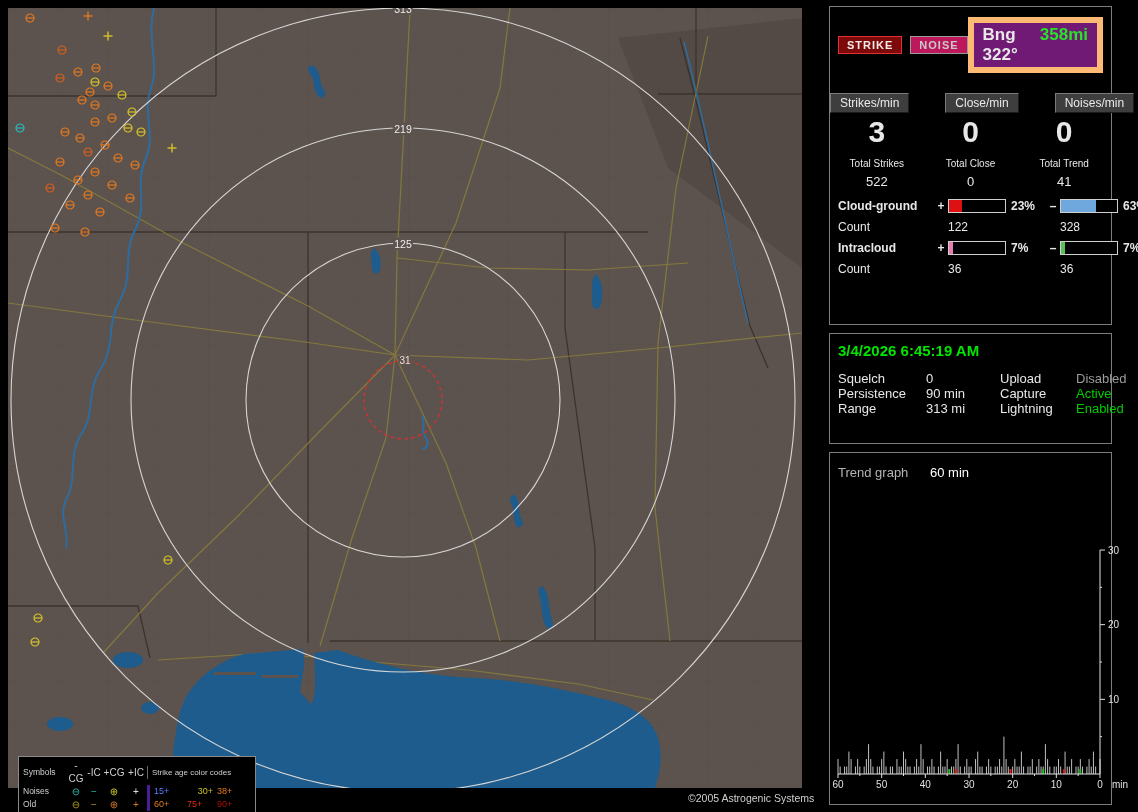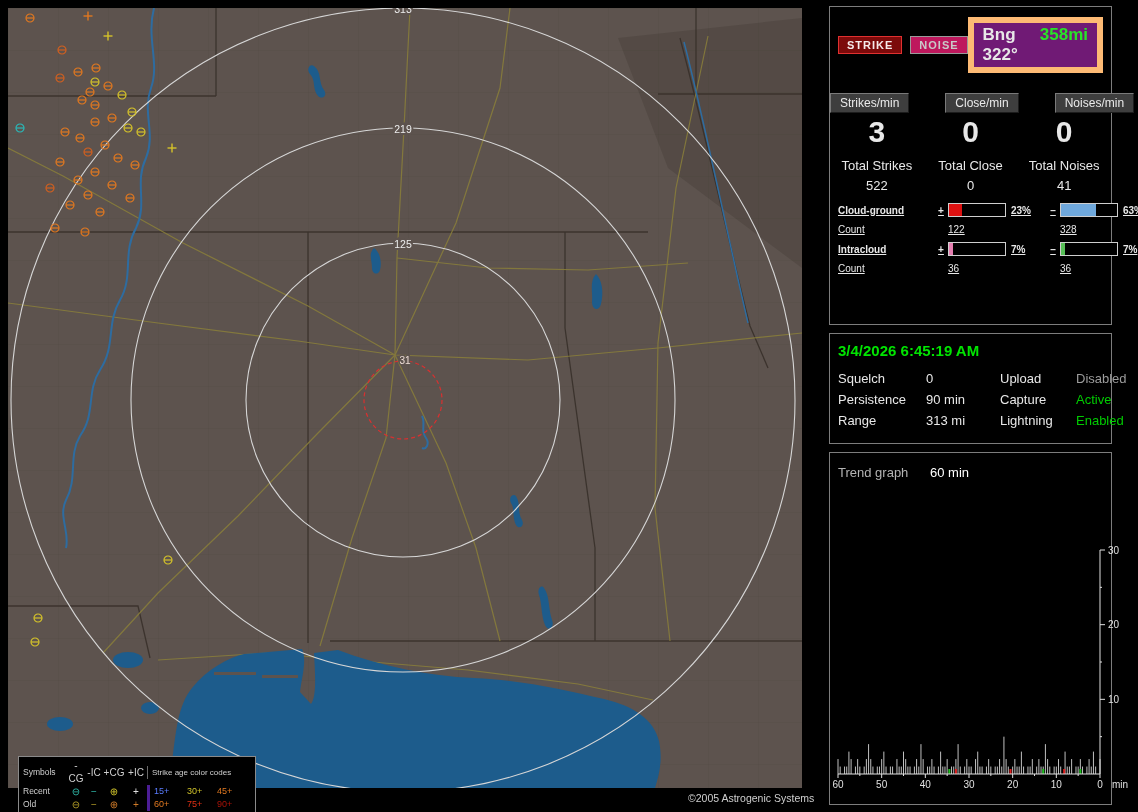--- a/index.html
+++ b/index.html
@@ -33,33 +33,33 @@
   .ind.strike{background:#7c0a0a;border:1px solid #e03030;color:#f5eaea;}
   .ind.noise{background:#be185d;border:1px solid #9a9a9a;color:#c9c9c9;}
   .bng-box{display:flex;gap:18px;border:6px solid #fdba74;padding:2px 9px;font-weight:bold;font-size:17px;background:#701a75;}
   .bng-range{color:#28e428;}
   .rate-row,.num-row,.tot-label-row,.tot-value-row{display:flex;}
   .col{flex:1;text-align:center;}
   .rate-row{margin-top:20px;gap:36px;}
   .rate-btn{display:inline-block;background:#3e3e3e;border:1px solid;border-color:#7a7a7a #1c1c1c #1c1c1c #7a7a7a;
     color:#eaeaea;font-size:12px;padding:2px 9px;}
   .num-row{margin-top:2px;font-size:30px;font-weight:bold;line-height:34px;}
-  .tot-label-row{margin-top:9px;font-size:13px;align-items:center;}
+  .tot-label-row{margin-top:9px;font-size:10px;align-items:center;}
   .tot-value-row{margin-top:5px;font-size:13px;}
   .dist-title{margin:16px 8px 0 8px;color:#aaaaaa;font-size:13px;text-decoration:underline;}
   .dist-grid{display:grid;grid-template-columns:96px 14px 58px 40px 14px 58px auto;
-    row-gap:7px;align-items:center;padding:10px 4px 0 8px;font-size:10px;text-decoration:underline;}
+    row-gap:7px;align-items:center;padding:10px 4px 0 8px;font-size:12px;}
   .d-label{font-weight:bold;}
   .d-sign{text-align:center;font-weight:bold;}
   .d-bar{height:12px;border:1px solid #cfcfcf;background:#000;box-sizing:content-box;}
   .d-fill{height:100%;}
   .d-pct{font-weight:bold;padding-left:5px;}
   
   .datetime{margin:8px 8px 0 8px;color:#00e400;font-weight:bold;font-size:15px;}
-  .settings-grid{display:grid;grid-template-columns:88px 74px 76px auto;row-gap:6px;
+  .settings-grid{display:grid;grid-template-columns:88px 74px 76px auto;
     padding:12px 8px 0 8px;font-size:13px;}
   .st-disabled{color:#9c9c9c;}
   .st-active{color:#00cc00;}
   
   .sess-grid{display:grid;grid-template-columns:92px 62px 86px auto;row-gap:9px;
     padding:10px 8px 0 8px;font-size:13px;}
   .s-label{color:#b4b4b4;}
   .s-value{color:#ffffff;}
   .trend-row{display:grid;grid-template-columns:92px auto;padding:12px 8px 0 8px;font-size:13px;}
   #trend-svg{position:absolute;left:2px;bottom:6px;}
@@ -296,28 +296,28 @@
 </div>
 
 <div class="legend-box">
   <div id="legend-grid" class="legend-grid">
       <div class="lg-h">Symbols</div>
       <div class="lg-h lg-sym">-CG</div>
       <div class="lg-h lg-sym">-IC</div>
       <div class="lg-h lg-sym">+CG</div>
       <div class="lg-h lg-sym">+IC</div>
       <div class="lg-h lg-age-h">Strike age color codes</div>
-      <div class="lg-h">Recent</div>
+      <div class="lg-h">Noises</div>
       <div class="lg-sym" style="color: rgb(47, 184, 168);">⊖</div>
       <div class="lg-sym" style="color: rgb(47, 184, 168);">−</div>
       <div class="lg-sym" style="color: rgb(207, 194, 42);">⊕</div>
       <div class="lg-sym" style="color: rgb(224, 224, 224);">+</div>
       <div class="lg-age first" style="color: rgb(90, 124, 255);">15+</div>
-      <div class="lg-age" style="color: rgb(207, 194, 42);">30+</div>
-      <div class="lg-age" style="color: rgb(224, 120, 32);">45+</div>
+      <div class="lg-age" style="color: rgb(207, 194, 42); text-align: right;">30+</div>
+      <div class="lg-age" style="color: rgb(224, 120, 32);">38+</div>
       <div class="lg-h">Old</div>
       <div class="lg-sym" style="color: rgb(176, 154, 38);">⊖</div>
       <div class="lg-sym" style="color: rgb(176, 154, 38);">−</div>
       <div class="lg-sym" style="color: rgb(207, 122, 40);">⊕</div>
       <div class="lg-sym" style="color: rgb(207, 122, 40);">+</div>
       <div class="lg-age first" style="color: rgb(224, 120, 32);">60+</div>
       <div class="lg-age" style="color: rgb(226, 48, 20);">75+</div>
       <div class="lg-age" style="color: rgb(168, 18, 8);">90+</div>
     </div>
 </div>
@@ -342,21 +342,21 @@
     <div class="col"><span class="rate-btn">Noises/min</span></div>
   </div>
   <div class="num-row">
     <div class="col">3</div>
     <div class="col">0</div>
     <div class="col">0</div>
   </div>
   <div class="tot-label-row">
     <div class="col">Total Strikes</div>
     <div class="col">Total Close</div>
-    <div class="col">Total Noises</div>
+    <div class="col">Total Trend</div>
   </div>
   <div class="tot-value-row">
     <div class="col">522</div>
     <div class="col">0</div>
     <div class="col">41</div>
   </div>
 
   <div class="dist-grid">
 
     <div class="d-label">Cloud-ground</div>

